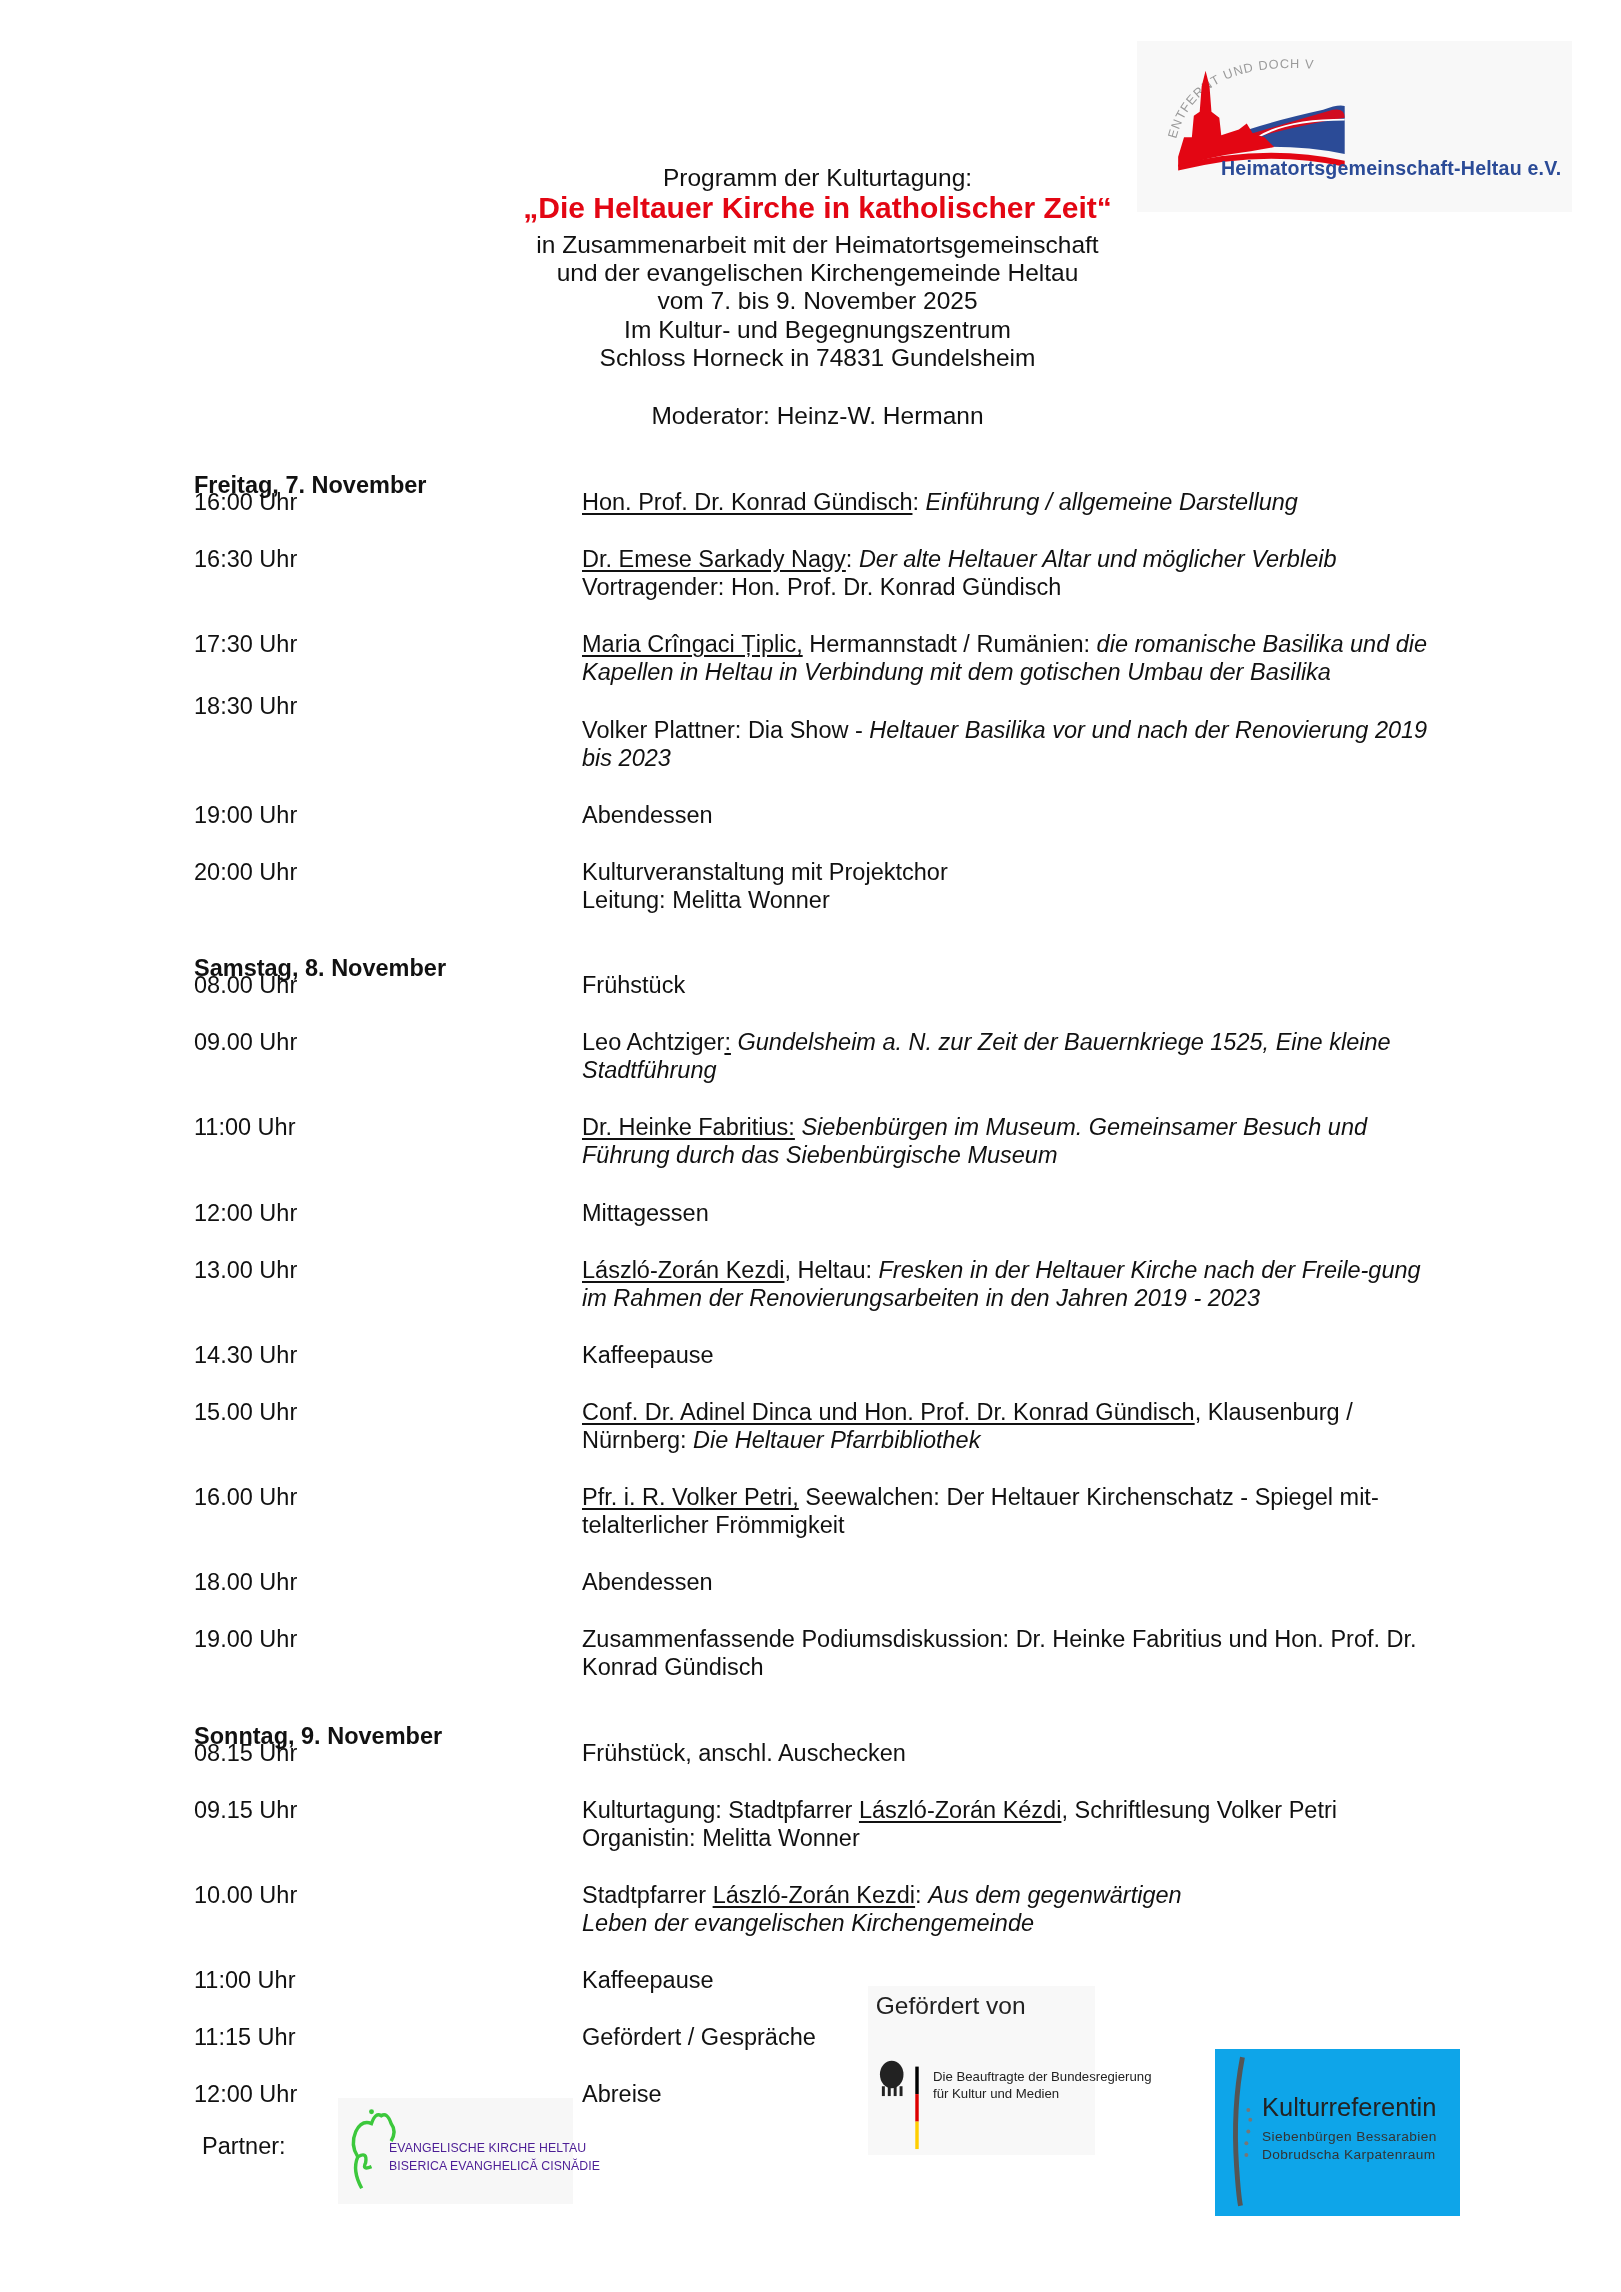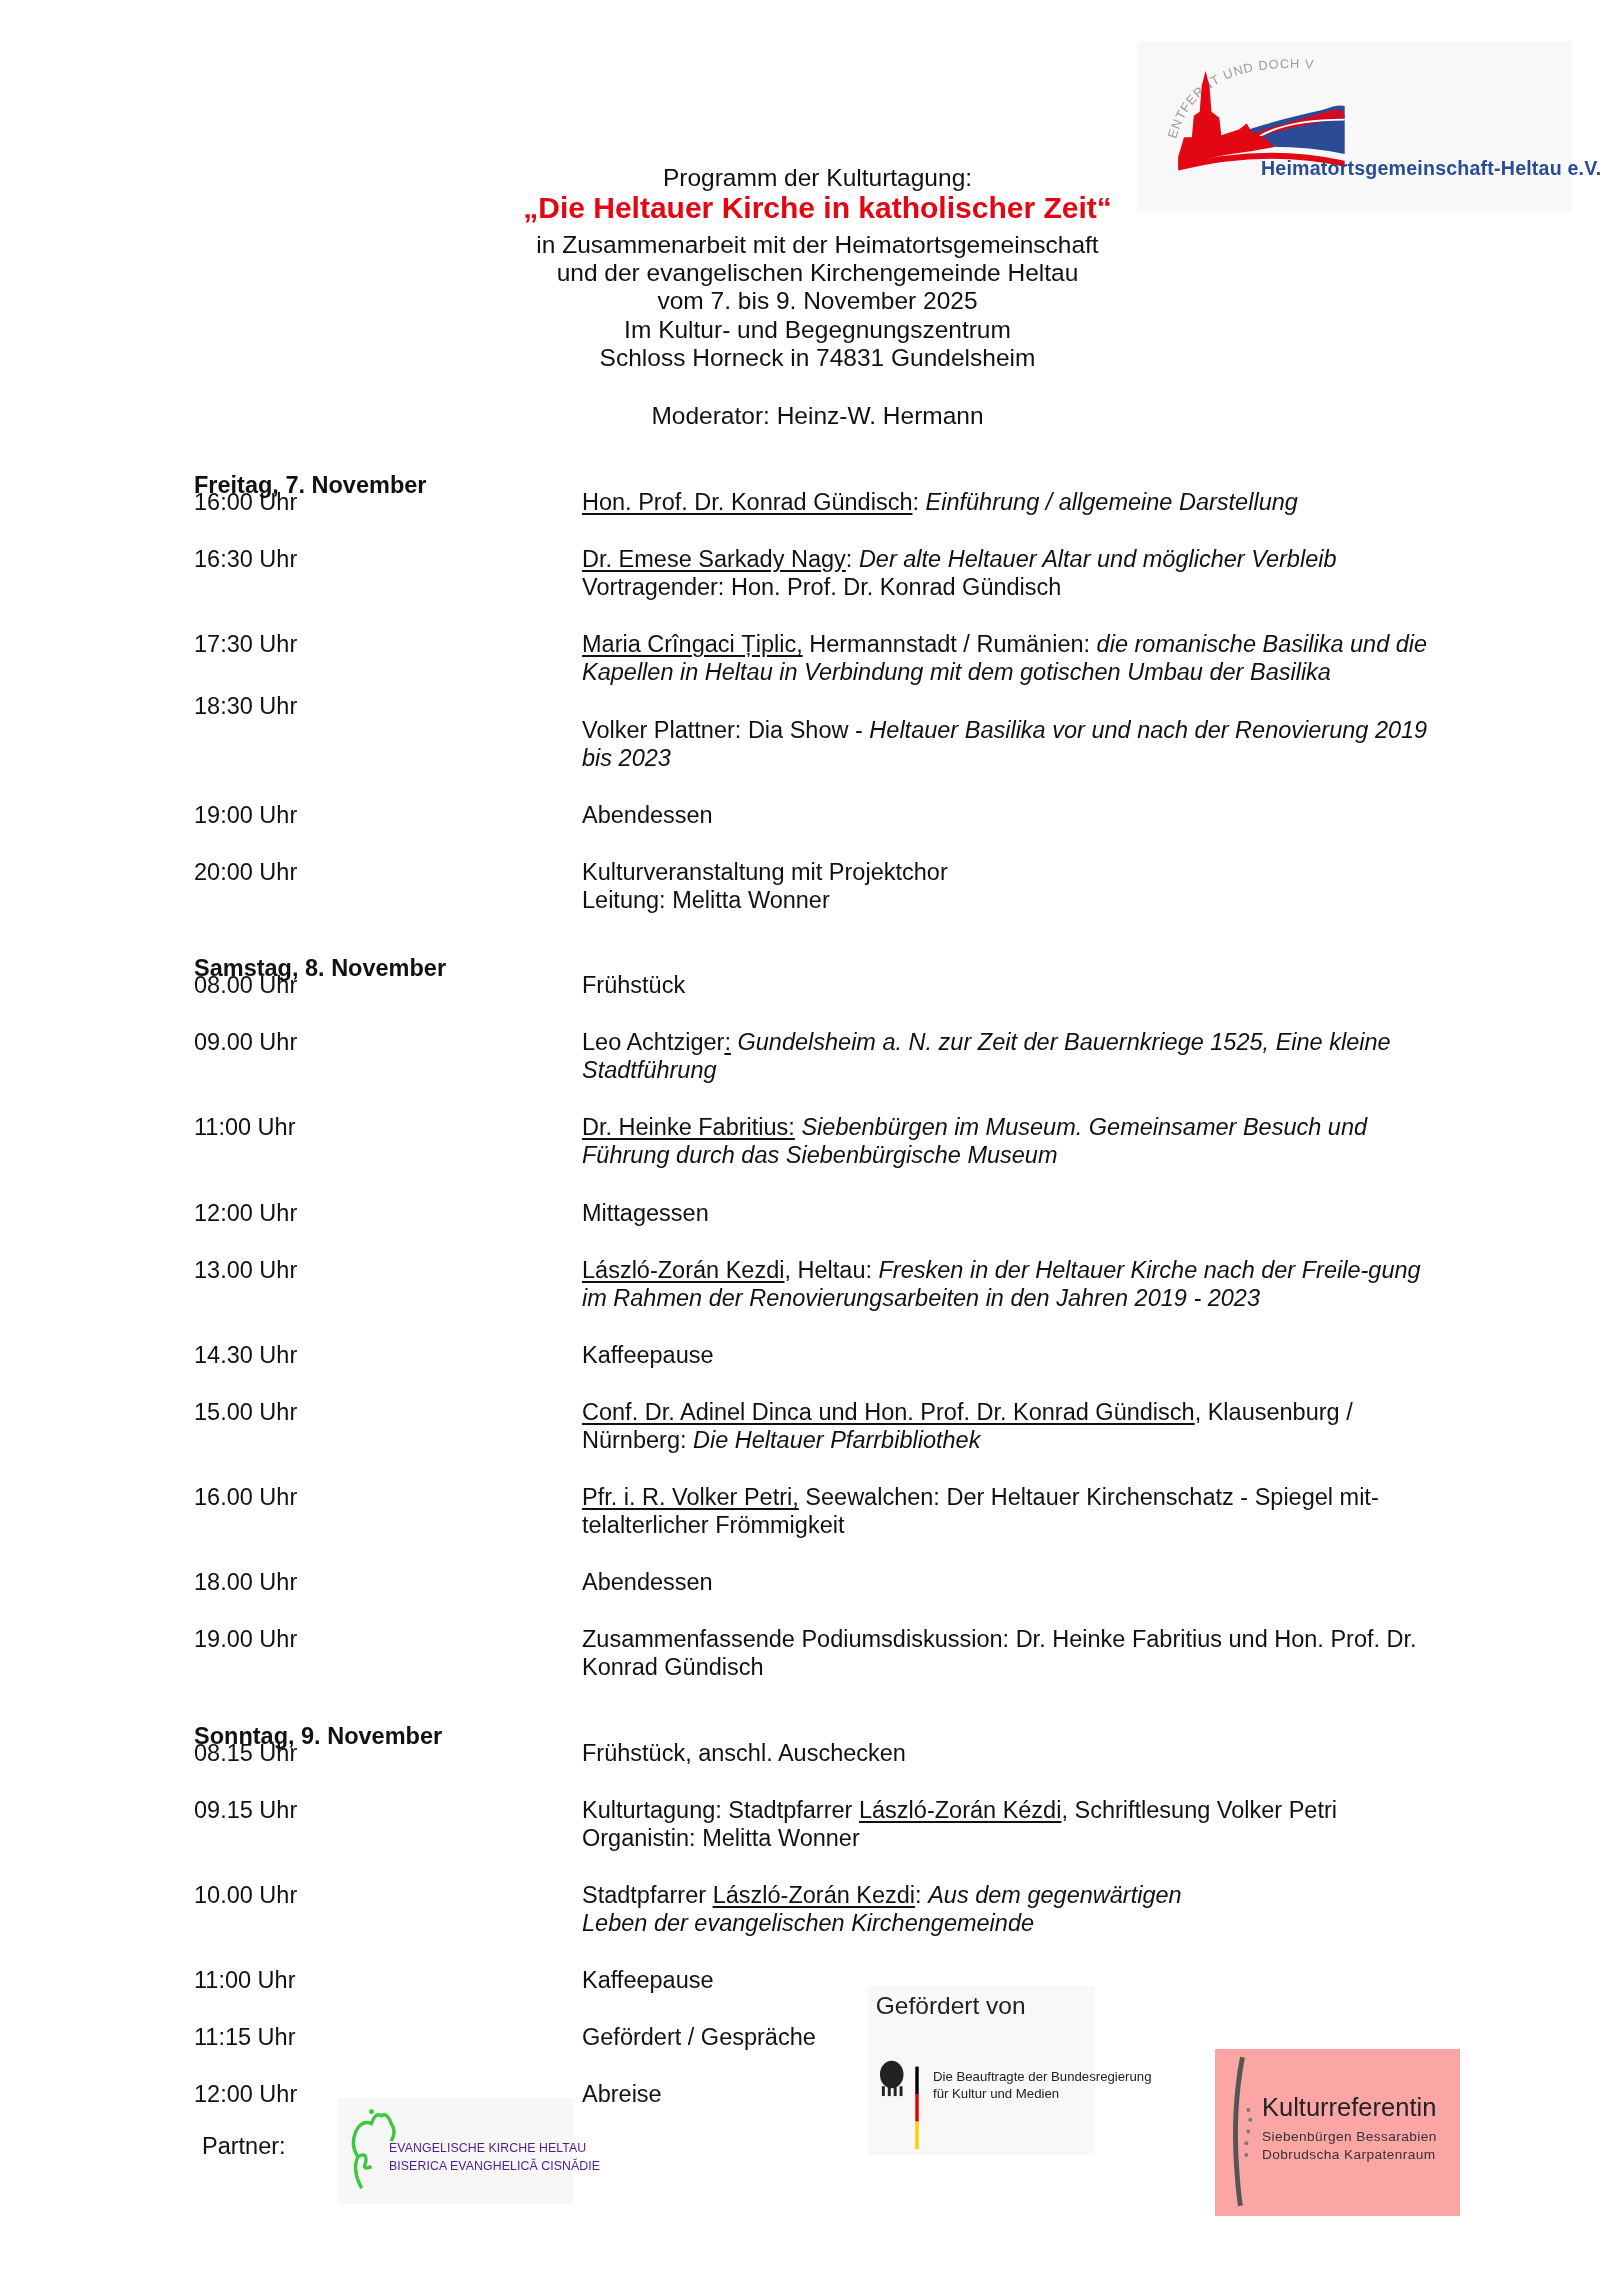--- a/index.html
+++ b/index.html
@@ -2,33 +2,33 @@
 <html><head>
 <meta charset="utf-8">
 <style>
   html, body { margin: 0; padding: 0; background: #ffffff; }
   body { width: 1621px; height: 2293px; position: relative; overflow: hidden;
          font-family: "Liberation Sans", sans-serif; color: #111; }
   .header { position: absolute; left: 0; width: 1621px; top: 164px; text-align: center; }
   .header .line { font-size: 24.5px; line-height: 28px; position: absolute; left: 0; width: 1635px; text-align: center; }
   .header .title { font-size: 30px; font-weight: bold; color: #e30613; line-height: 33px; }
   .logo-top { position: absolute; left: 1137px; top: 41px; width: 435px; height: 171px; background: #f8f8f8; }
-  .logo-top .org { position: absolute; left: 84px; top: 116px; font-size: 19.6px; font-weight: bold; color: #2b4b97; letter-spacing: 0.2px; white-space: nowrap; margin-left: 40px; }
+  .logo-top .org { position: absolute; left: 84px; top: 116px; font-size: 19.6px; font-weight: bold; color: #2b4b97; letter-spacing: 0.2px; white-space: nowrap; }
   .day { position: absolute; left: 194px; font-size: 23.5px; font-weight: bold; line-height: 28px; margin-top: 40px; }
   .time { position: absolute; left: 194px; font-size: 23.5px; line-height: 28px; }
   .desc { position: absolute; left: 582px; width: 863px; font-size: 23.5px; line-height: 28px; }
   .desc u { text-decoration: underline; text-underline-offset: 2.9px; }
   .desc i { font-style: italic; }
   .partner-label { position: absolute; left: 202px; top: 2133px; font-size: 23.5px; }
   .logo-ev { position: absolute; left: 338px; top: 2098px; width: 235px; height: 106px; background: #f7f7f7; }
   .logo-ev .t { position: absolute; left: 51px; font-size: 12.3px; color: #4c1d95; white-space: nowrap; letter-spacing: 0.1px; }
   .gefoerdert { position: absolute; left: 868px; top: 1986px; width: 227px; height: 169px; background: #f8f8f8; }
   .gefoerdert .gv { position: absolute; left: 7.8px; top: 5.9px; font-size: 24.5px; color: #222; }
   .gefoerdert .txt { position: absolute; left: 65px; font-size: 13.2px; color: #222; white-space: nowrap; }
-  .kultur { position: absolute; left: 1215px; top: 2049px; width: 245px; height: 167px; background: #fca5a5; }
+  .kultur { position: absolute; left: 1215px; top: 2049px; width: 245px; height: 167px; background: #0ea5e9; }
   .kultur .k1 { position: absolute; left: 47px; top: 44px; font-size: 25.5px; color: #222; }
   .kultur .k2 { position: absolute; left: 47px; font-size: 13.7px; color: #333; letter-spacing: 0.4px; white-space: nowrap; }
 </style>
 </head>
 <body>
 
 <div class="logo-top">
   <svg width="435" height="171" style="position:absolute;left:0;top:0" viewBox="0 0 444 174">
     <defs>
       <path id="arcpath" d="M 40 100 Q 60 20 180 28" fill="none"></path>

